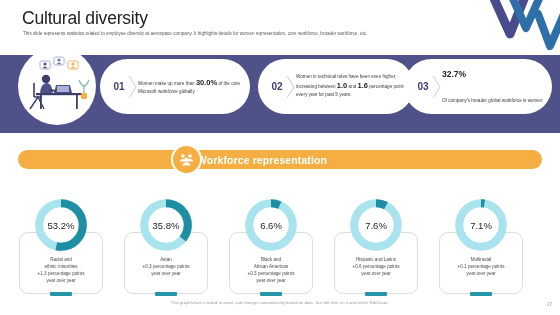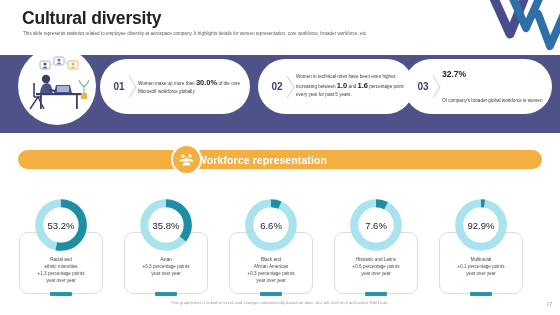--- a/index.html
+++ b/index.html
@@ -15,21 +15,21 @@
     background: #ffffff;
     overflow: hidden;
   }
 
   
   .swoosh-wrap { position: absolute; top: 0; right: 0; width: 80px; height: 62px; pointer-events: none; }
 
   
   .title {
     position: absolute; left: 22px; top: 8px;
-    font-size: 17.5px; font-weight: bold; color: #222226;
+    font-size: 17.5px; font-weight: normal; color: #222226;
     letter-spacing: -0.2px;
   }
   .subtitle {
     position: absolute; left: 23px; top: 31px;
     width: 470px;
     font-size: 4.6px; color: #5b5b62; line-height: 1.35;
   }
 
   
   .band {
@@ -309,18 +309,18 @@
       <div>+0.1 percentage points</div>
       <div>year over year</div>
     </div>
     <div class="card-foot"></div>
   </div>
   <svg class="donut" style="left:453px" viewBox="0 0 36 36">
     <circle cx="18" cy="18" r="14" fill="none" stroke="#A9E3EE" stroke-width="5.2"></circle>
     <circle cx="18" cy="18" r="14" fill="none" stroke="#1E8FA3" stroke-width="5.2" stroke-dasharray="2.3 132.4" stroke-dashoffset="0" transform="rotate(-90 18 18)"></circle>
     <circle cx="18" cy="18" r="11" fill="#ffffff"></circle>
   </svg>
-  <div class="donut-val" style="left:453px">92.9%</div>
+  <div class="donut-val" style="left:453px">7.1%</div>
 
   <div class="footnote">This graph/chart is linked to excel, and changes automatically based on data. Just left click on it and select 'Edit Data'.</div>
   <div class="pageno">17</div>
 
 </div>
 
 </body></html>

